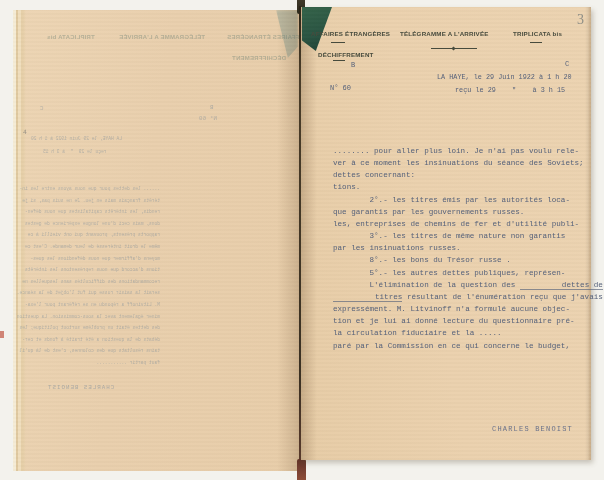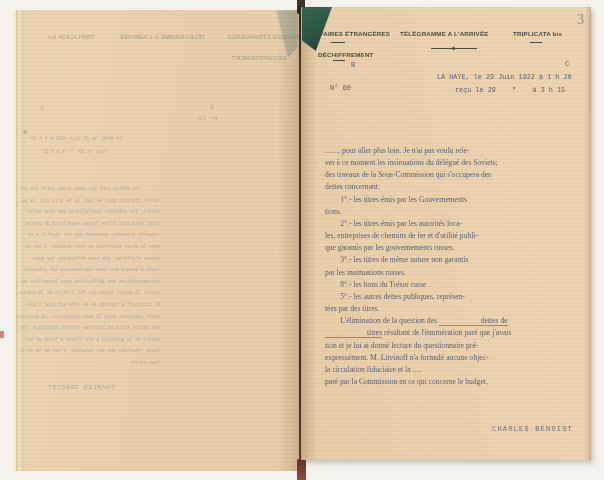--- a/index.html
+++ b/index.html
@@ -37,21 +37,21 @@
   
   .printed{position:absolute;font-family:"Liberation Sans",sans-serif;font-weight:bold;
     font-size:6.2px;letter-spacing:0.2px;color:var(--ink_printed,#474b3d);white-space:nowrap;}
   .rule{position:absolute;height:1px;background:var(--ink_printed,#474b3d);}
   .diamond{position:absolute;width:3px;height:3px;background:var(--ink_printed,#474b3d);transform:rotate(45deg);}
   
   .typed{position:absolute;font-family:"Liberation Mono","DejaVu Sans Mono",monospace;
     color:var(--ink_typed,#55617a);white-space:pre;}
   .t-small{font-size:6.8px;}
   .t-mark{font-size:7px;}
-  .body-text{position:absolute;left:24px;top:138px;width:266px;font-family:Liberation Serif, serif;
+  .body-text{position:absolute;left:32px;top:138px;width:266px;font-family:Liberation Mono, monospace;
     font-size:7.6px;line-height:12.15px;color:var(--ink_typed,#55617a);}
   .body-text .bline{white-space:pre;}
   .body-text .u{border-bottom:1px solid rgba(85,97,122,0.65);padding-left:42px;}
   .signature{position:absolute;left:191px;top:418px;font-family:"Liberation Mono","DejaVu Sans Mono",monospace;
     font-size:7px;letter-spacing:1.2px;color:#69718a;white-space:pre;}
   .page-number{position:absolute;left:276px;top:5px;font-family:"Liberation Serif","DejaVu Serif",serif;
     font-size:14px;color:var(--pencil_gray,#8e8e86);}
   
   .ghost{position:absolute;transform:scaleX(-1);filter:blur(0.45px);white-space:pre;
     color:rgba(96,122,148,0.40);font-family:"Liberation Mono","DejaVu Sans Mono",monospace;}
@@ -140,37 +140,34 @@
     <div class="rule" style="left:32px;top:53px;width:12px;"></div>
 
     <span class="typed t-mark" style="left:50px;top:54px;">B</span>
     <span class="typed t-mark" style="left:264px;top:53px;">C</span>
     <span class="typed t-small" style="left:136px;top:66px;">LA HAYE, le 29 Juin 1922 à 1 h 20</span>
     <span class="typed t-mark" style="left:29px;top:77px;">N° 60</span>
     <span class="typed t-small" style="left:154px;top:79px;">reçu le 29    "    à 3 h 15</span>
 
     <div class="body-text">
         <div class="bline"><span>........ pour aller plus loin. Je n'ai pas voulu rele-</span></div>
-        <div class="bline"><span>ver à ce moment les insinuations du délégué des Soviets;</span></div>
-        <div class="bline"><span>des travaux de la Sous-Commission qui s'occupera des</span></div>
+        <div class="bline"><span>ver à ce moment les insinuations du séance des Soviets;</span></div>
         <div class="bline"><span>dettes concernant:</span></div>
-        <div class="bline"><span>        1°.- les titres émis par les Gouvernements</span></div>
         <div class="bline"><span>tions.</span></div>
         <div class="bline"><span>        2°.- les titres émis par les autorités loca-</span></div>
+        <div class="bline"><span>que garantis par les gouvernements russes.</span></div>
         <div class="bline"><span>les, entreprises de chemins de fer et d'utilité publi-</span></div>
-        <div class="bline"><span>que garantis par les gouvernements russes.</span></div>
         <div class="bline"><span>        3°.- les titres de même nature non garantis</span></div>
         <div class="bline"><span>par les insinuations russes.</span></div>
         <div class="bline"><span>        8°.- les bons du Trésor russe .</span></div>
         <div class="bline"><span>        5°.- les autres dettes publiques, représen-</span></div>
-        <div class="bline"><span>tées par des titres.</span></div>
         <div class="bline"><span>        L'élimination de la question des </span><span class="u">dettes de</span></div>
-        <div class="bline"><span class="u">titres</span><span> résultant de l'énumération paré que j'avais</span></div>
+        <div class="bline"><span class="u">titres</span><span> résultant de l'énumération reçu que j'avais</span></div>
+        <div class="bline"><span>expressément. M. Litvinoff n'a formulé aucune objec-</span></div>
         <div class="bline"><span>tion et je lui ai donné lecture du questionnaire pré-</span></div>
-        <div class="bline"><span>expressément. M. Litvinoff n'a formulé aucune objec-</span></div>
         <div class="bline"><span>la circulation fiduciaire et la .....</span></div>
         <div class="bline"><span>paré par la Commission en ce qui concerne le budget,</span></div>
       </div>
 
     <span class="signature">CHARLES BENOIST</span>
   </div>
 
   <div class="artifact-red"></div>
 </div>
 

